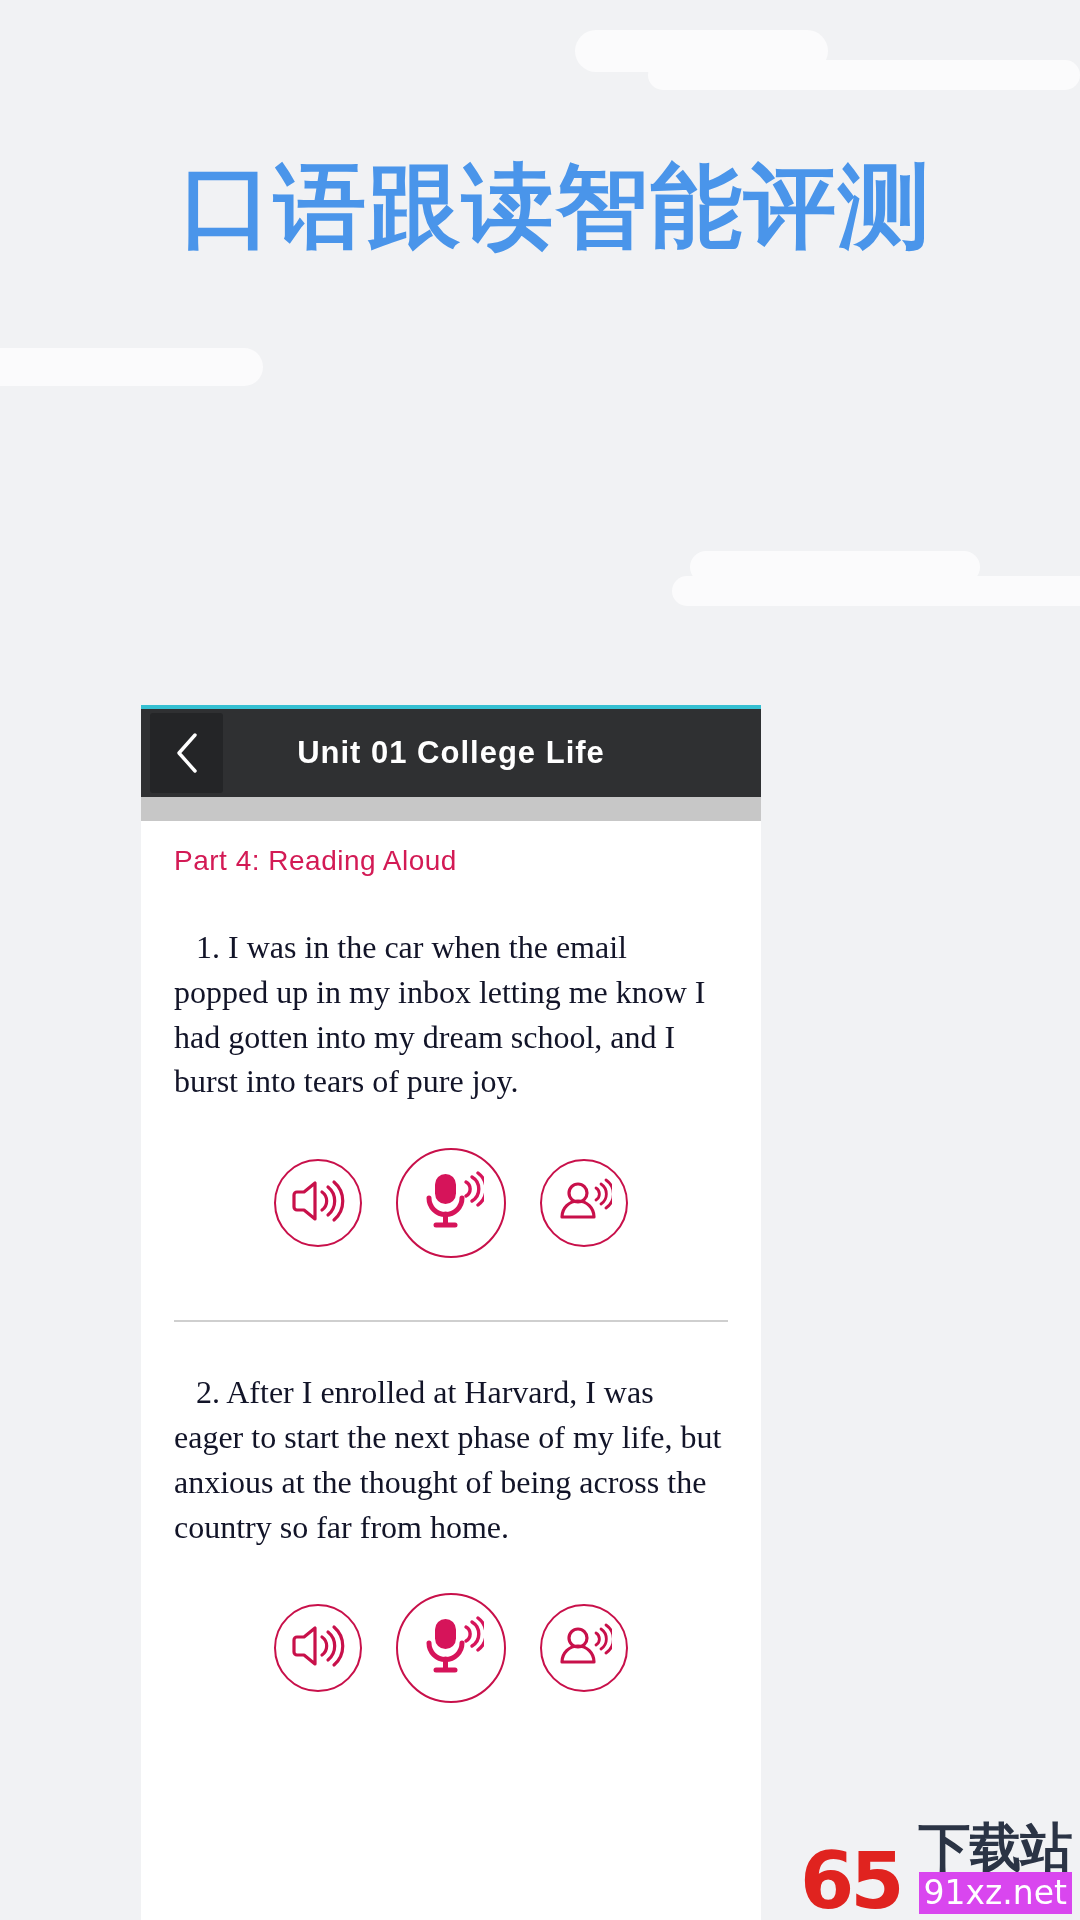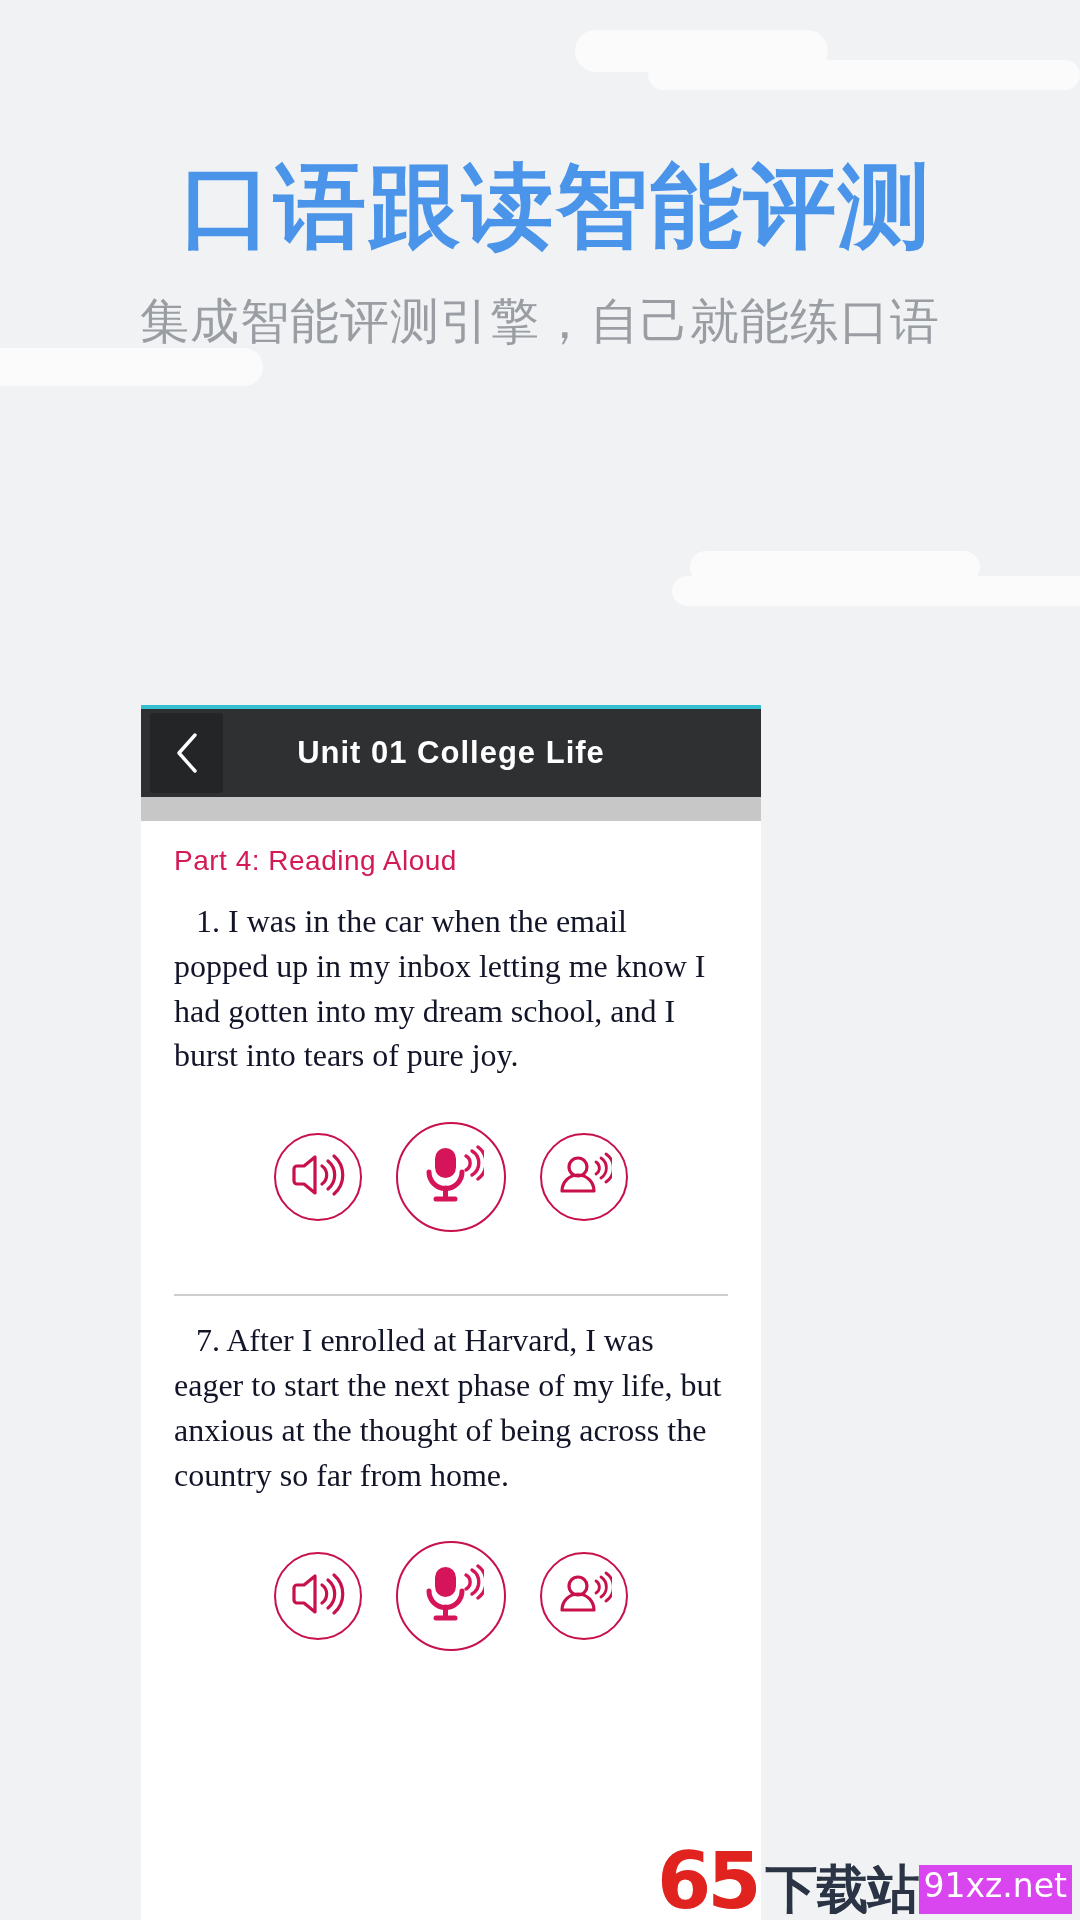--- a/index.html
+++ b/index.html
@@ -65,21 +65,21 @@
 
   .content { padding:0 33px; }
   .parttitle {
     color:#d31a55; font-size:28px; margin-top:24px; letter-spacing:0.5px;
   }
 
   .passage {
     font-family:"Liberation Serif", serif;
     font-size:32px; line-height:1.40;
     color:#121428;
-    margin-top:22px;
+    margin-top:48px;
     text-indent:22px;
   }
 
   .btnrow {
     display:flex; align-items:center; justify-content:center;
     gap:34px;
     margin-top:44px;
   }
   .cbtn {
     border:2px solid #c8104a;
@@ -99,21 +99,21 @@
   .watermark {
     position:absolute; right:8px; bottom:6px;
     display:flex; align-items:flex-end;
     user-select:none;
   }
   .wm-9 {
     font-size:78px; font-weight:bold; color:#e0231f;
     line-height:0.82; letter-spacing:-4px;
     font-family:"DejaVu Sans", sans-serif;
   }
-  .wm-right { display:flex; flex-direction:row; margin-left:8px; }
+  .wm-right { display:flex; flex-direction:column; margin-left:18px; }
   .wm-cn {
     font-size:52px; font-weight:bold; color:#2b3445;
     line-height:0.95; letter-spacing:-1px;
   }
   .wm-url {
     background:#d946ef; color:#ffffff;
     font-size:33px; font-weight:normal;
     font-family:"DejaVu Sans", sans-serif;
     padding:1px 5px 2px 5px; letter-spacing:0px;
     text-align:right;
@@ -124,21 +124,20 @@
 
 <div id="root">
 
   <div class="cloud c1"></div>
   <div class="cloud c2"></div>
   <div class="cloud c3"></div>
   <div class="cloud c4"></div>
   <div class="cloud c5"></div>
 
   <div class="headline">口语跟读智能评测</div>
-  <div class="subhead">集成智能评测引擎，自己就能练口语</div>
 
   <div class="phone">
 
     <div class="topline"></div>
 
     <div class="navbar">
       <div class="backbtn">
         <span>
           <svg width="26" height="42" viewBox="0 0 26 42" fill="none">
             <path d="M21 3 L5 21 L21 39" stroke="#ffffff" stroke-width="3.4" stroke-linecap="round" stroke-linejoin="round"></path>
@@ -194,21 +193,21 @@
               </svg>
             </span>
           </div>
 
         </div>
       </div>
 
       <div class="divider"></div>
 
       <div>
-        <div class="passage">7. After I enrolled at Harvard, I was eager to start the next phase of my life, but anxious at the thought of being across the country so far from home.</div>
+        <div class="passage">2. After I enrolled at Harvard, I was eager to start the next phase of my life, but anxious at the thought of being across the country so far from home.</div>
         <div class="btnrow">
 
           <div class="cbtn small">
             <span>
               <svg width="54" height="48" viewBox="0 0 54 48" fill="none">
                 <path d="M24 6 L24 42 L13 33 L6 33 A3 3 0 0 1 3 30 L3 18 A3 3 0 0 1 6 15 L13 15 Z" stroke="#c8104a" stroke-width="3.2" stroke-linejoin="round"></path>
                 <path d="M31 15 A11 11 0 0 1 31 33" stroke="#c8104a" stroke-width="3.2" stroke-linecap="round"></path>
                 <path d="M37 10 A18 18 0 0 1 37 38" stroke="#c8104a" stroke-width="3.2" stroke-linecap="round"></path>
                 <path d="M43 5 A25 25 0 0 1 43 43" stroke="#c8104a" stroke-width="3.2" stroke-linecap="round"></path>
               </svg>

